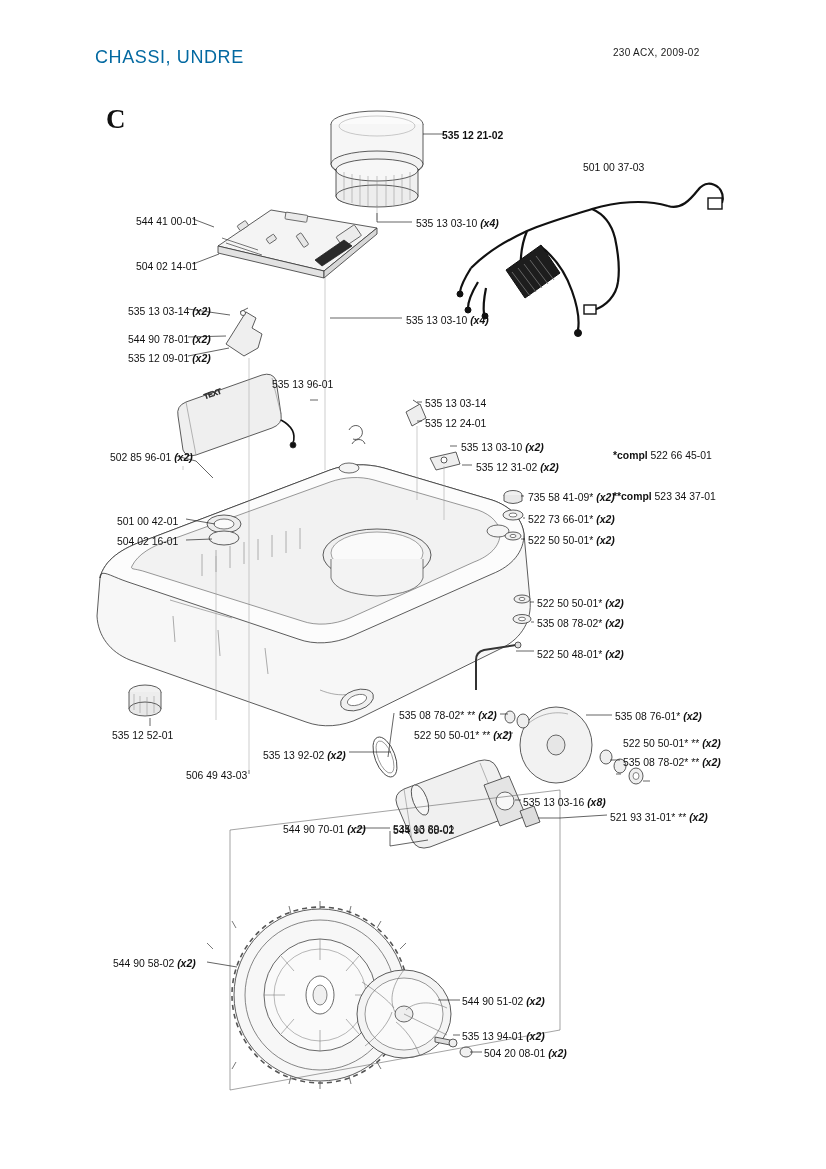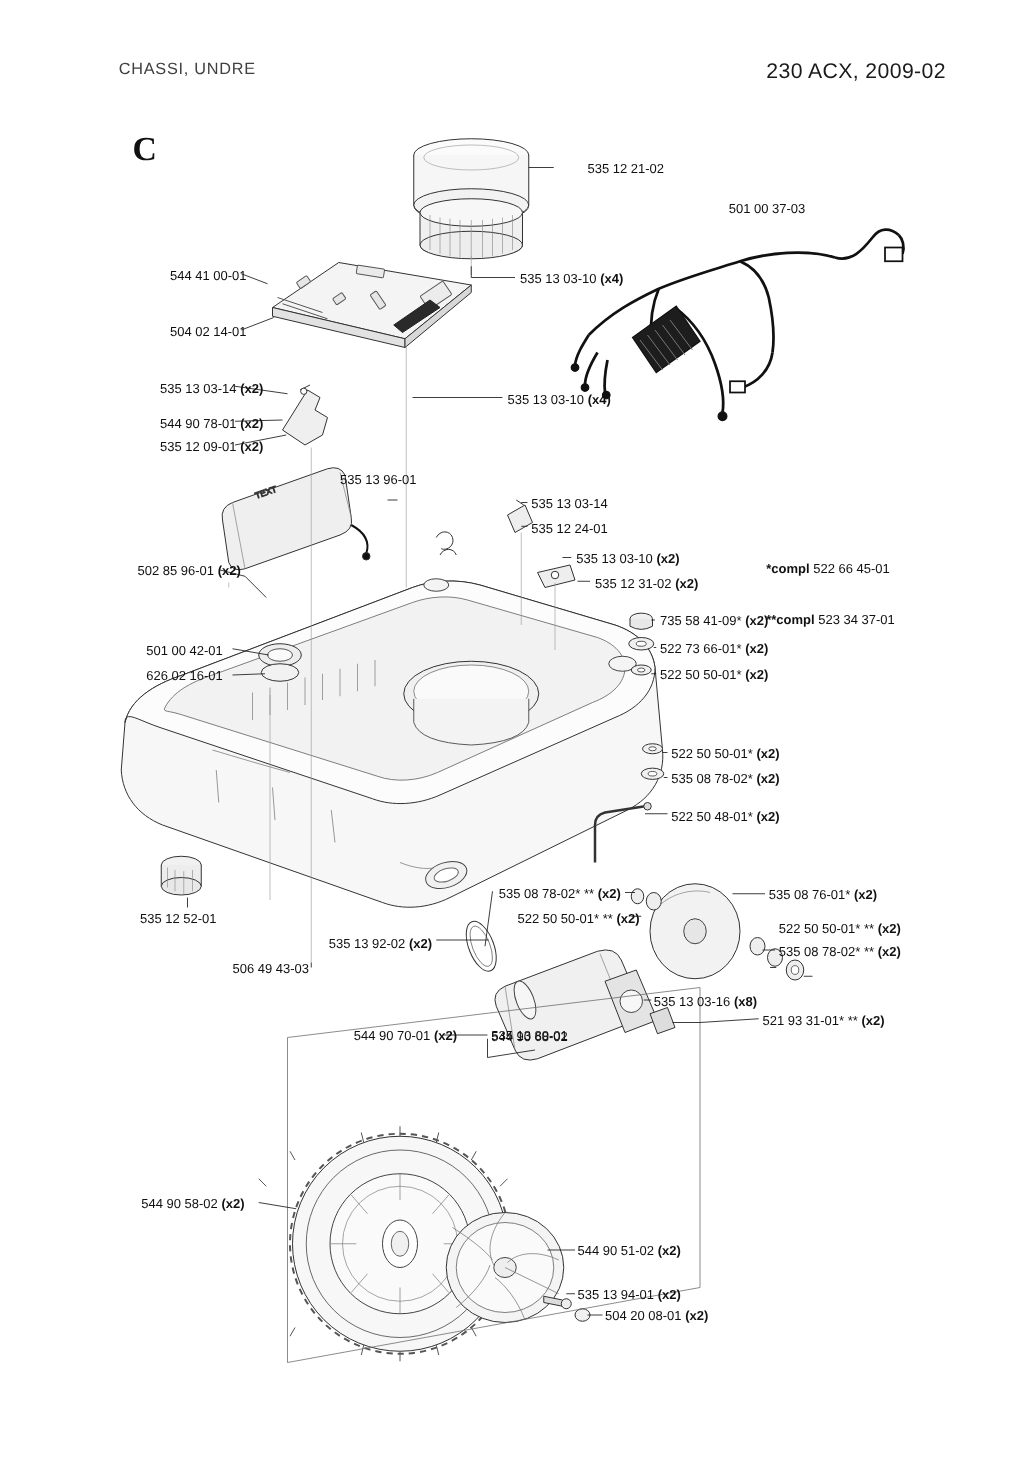--- a/index.html
+++ b/index.html
@@ -17,30 +17,30 @@
   }
   .page {
     position: relative;
     width: 826px;
     height: 1169px;
   }
   .hdr-left {
     position: absolute;
     left: 95px;
     top: 47px;
-    font-size: 13px;
+    font-size: 18px;
     letter-spacing: 0.6px;
-    color: #404040;
+    color: #0369a1;
     white-space: nowrap;
   }
   .hdr-right {
     position: absolute;
     left: 613px;
     top: 47px;
-    font-size: 17px;
+    font-size: 10px;
     letter-spacing: 0.3px;
     color: #1a1a1a;
     white-space: nowrap;
   }
   .section-letter {
     position: absolute;
     left: 106px;
     top: 104px;
     font-size: 27px;
     font-weight: bold;
@@ -49,20 +49,21 @@
   }
   .lbl {
     position: absolute;
     font-size: 10.4px;
     color: #111;
     white-space: nowrap;
     line-height: 12px;
   }
   .lbl b {
     font-weight: bold;
+    font-style: italic;
   }
   .art {
     position: absolute;
     left: 0;
     top: 0;
     width: 826px;
     height: 1169px;
     pointer-events: none;
   }
   .note-block {
@@ -363,21 +364,21 @@
         <path d="M390 831 L390 846"></path>
         <path d="M390 846 L428 840"></path>
         <path d="M207 962 L237 967"></path>
         <path d="M438 1000 L460 1000"></path>
         <path d="M453 1035 L460 1035"></path>
         <path d="M470 1052 L482 1052"></path>
       </g>
     </g>
   </svg>
 
-  <div class="lbl" style="left:470px; top:130px;">
+  <div class="lbl" style="left:442px; top:130px;font-weight:bold;">
     <span>535 12 21-02</span>
   </div>
   <div class="lbl" style="left:583px; top:162px;">
     <span>501 00 37-03</span>
   </div>
   <div class="lbl" style="left:136px; top:216px;">
     <span>544 41 00-01</span>
   </div>
   <div class="lbl" style="left:416px; top:218px;">
     <span>535 13 03-10</span> <b>(x4)</b>
@@ -421,21 +422,21 @@
   <div class="lbl" style="left:528px; top:514px;">
     <span>522 73 66-01*</span> <b>(x2)</b>
   </div>
   <div class="lbl" style="left:528px; top:535px;">
     <span>522 50 50-01*</span> <b>(x2)</b>
   </div>
   <div class="lbl" style="left:117px; top:516px;">
     <span>501 00 42-01</span>
   </div>
   <div class="lbl" style="left:117px; top:536px;">
-    <span>626 02 16-01</span>
+    <span>504 02 16-01</span>
   </div>
   <div class="lbl" style="left:537px; top:598px;">
     <span>522 50 50-01*</span> <b>(x2)</b>
   </div>
   <div class="lbl" style="left:537px; top:618px;">
     <span>535 08 78-02*</span> <b>(x2)</b>
   </div>
   <div class="lbl" style="left:537px; top:649px;">
     <span>522 50 48-01*</span> <b>(x2)</b>
   </div>

